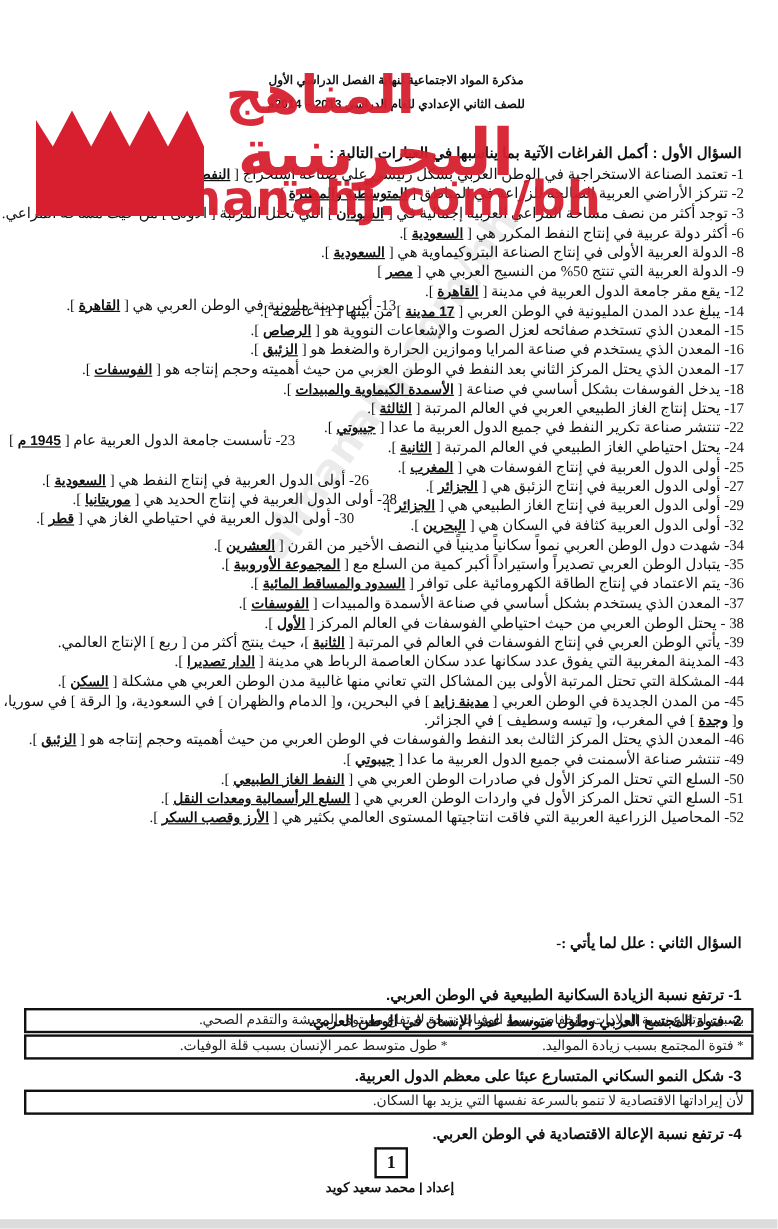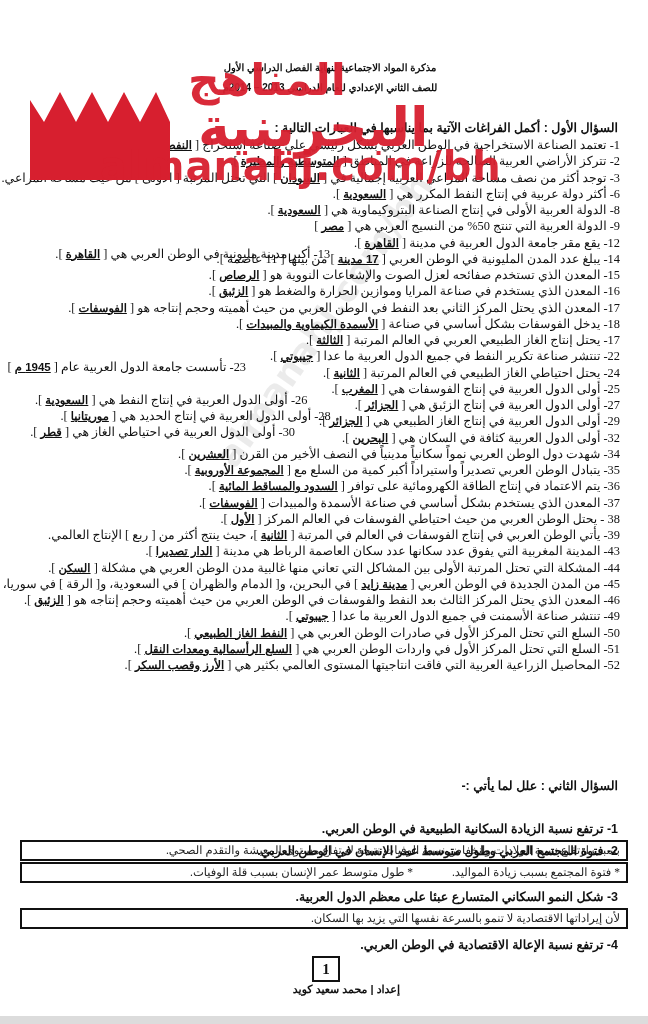--- a/index.html
+++ b/index.html
@@ -13,34 +13,34 @@
     .header div { font-family: "Liberation Sans", sans-serif; font-weight: bold; font-size: 10px; line-height: 20px; white-space: nowrap; }
     .q-title { position: absolute; right: 30px; top: 120px; direction: rtl; font-family: "Liberation Sans", sans-serif; font-weight: bold; font-size: 12.5px; }
     .list { position: absolute; right: 28px; top: 137px; width: 600px; direction: rtl; }
     .line {
       font-family: "Liberation Serif", serif; font-size: 12.4px; line-height: 16.25px;
       white-space: nowrap; height: 16.25px; display: flex; flex-direction: row;
     }
     .line .cell { display: inline-block; }
     .line .cell.second { margin-right: 24px; margin-top: 11px; }
     .ans { font-weight: bold; text-decoration: underline; font-family: "Liberation Sans", sans-serif; font-size: 11.5px; }
-    .q2-title { position: absolute; right: 30px; top: 778px; direction: rtl; font-family: Liberation Sans, sans-serif; font-weight: bold; font-size: 12.5px; }
+    .q2-title { position: absolute; right: 30px; top: 778px; direction: rtl; font-family: Liberation Serif, serif; font-weight: bold; font-size: 12.5px; }
     .q2 { position: absolute; right: 20px; width: 608px; direction: rtl; }
     .q2 .qh { font-family: "Liberation Sans", sans-serif; font-weight: bold; font-size: 12.5px; line-height: 18px; padding-right: 10px; }
     .q2 .box {
       border: 2px solid #111; height: 17px; margin-top: 2px; padding: 0 6px;
       font-family: Liberation Serif, serif; font-size: 11.5px; line-height: 17px; color: #222;
     }
-    .q2 .box .b2 { margin-right: 36px; }
+    .q2 .box .b2 { margin-right: 76px; }
     .pagenum {
       position: absolute; left: 312px; top: 956px; width: 24px; height: 22px;
       border: 2px solid #111; text-align: center; font-family: "Liberation Serif", serif;
       font-weight: bold; font-size: 15px; line-height: 22px;
     }
-    .author { position: absolute; left: 250px; top: 983px; width: 150px; direction: rtl; font-family: "Liberation Sans", sans-serif; font-weight: bold; font-size: 11px; }
+    .author { position: absolute; left: 250px; top: 983px; width: 150px; text-align: center; direction: rtl; font-family: "Liberation Sans", sans-serif; font-weight: bold; font-size: 11px; }
     .bottom-bar { position: absolute; left: 0; top: 1016px; width: 648px; height: 8px; background: #dcdcdc; }
     
     .logo { position: absolute; left: 0; top: 0; width: 648px; height: 240px; pointer-events: none; }
     .logo svg { position: absolute; left: 30px; top: 92px; }
     .logo .ar1 { position: absolute; left: 188px; top: 58px; color: #d71f2f; font-family: "DejaVu Sans", sans-serif; font-weight: bold; font-size: 44px; line-height: 44px; direction: rtl; opacity: 0.95; }
     .logo .ar2 { position: absolute; left: 198px; top: 108px; color: #d71f2f; font-family: "DejaVu Sans", sans-serif; font-weight: bold; font-size: 54px; line-height: 40px; direction: rtl; letter-spacing: 4px; opacity: 0.95; }
     .logo .url { position: absolute; left: 100px; top: 146px; color: #d71f2f; font-family: "DejaVu Sans", sans-serif; font-weight: bold; font-size: 40px; line-height: 40px; letter-spacing: 1px; opacity: 0.95; }
     .wm-diag { position: absolute; left: 150px; top: 300px; transform: rotate(-55deg); color: rgba(0,0,0,0.08); font-family: "DejaVu Sans", sans-serif; font-weight: bold; font-size: 36px; white-space: nowrap; pointer-events: none; }
   </style>
 </head>
@@ -139,20 +139,23 @@
       <div class="line">
         <span class="cell"><span>43- المدينة المغربية التي يفوق عدد سكانها عدد سكان العاصمة الرباط هي مدينة [</span> <span class="ans">الدار تصديرا</span> <span>].</span></span>
       </div>
       <div class="line">
         <span class="cell"><span>44- المشكلة التي تحتل المرتبة الأولى بين المشاكل التي تعاني منها غالبية مدن الوطن العربي هي مشكلة [</span> <span class="ans">السكن</span> <span>].</span></span>
       </div>
       <div class="line">
         <span class="cell"><span>45- من المدن الجديدة في الوطن العربي [</span> <span class="ans">مدينة زايد</span> <span>] في البحرين، و[ الدمام والظهران ] في السعودية، و[ الرقة ] في سوريا،</span></span>
       </div>
       <div class="line">
+        <span class="cell"><span>و[</span> <span class="ans">وجدة</span> <span>] في المغرب، و[ تيسه وسطيف ] في الجزائر.</span></span>
+      </div>
+      <div class="line">
         <span class="cell"><span>46- المعدن الذي يحتل المركز الثالث بعد النفط والفوسفات في الوطن العربي من حيث أهميته وحجم إنتاجه هو [</span> <span class="ans">الزئبق</span> <span>].</span></span>
       </div>
       <div class="line">
         <span class="cell"><span>49- تنتشر صناعة الأسمنت في جميع الدول العربية ما عدا [</span> <span class="ans">جيبوتي</span> <span>].</span></span>
       </div>
       <div class="line">
         <span class="cell"><span>50- السلع التي تحتل المركز الأول في صادرات الوطن العربي هي [</span> <span class="ans">النفط الغاز الطبيعي</span> <span>].</span></span>
       </div>
       <div class="line">
         <span class="cell"><span>51- السلع التي تحتل المركز الأول في واردات الوطن العربي هي [</span> <span class="ans">السلع الرأسمالية ومعدات النقل</span> <span>].</span></span>

